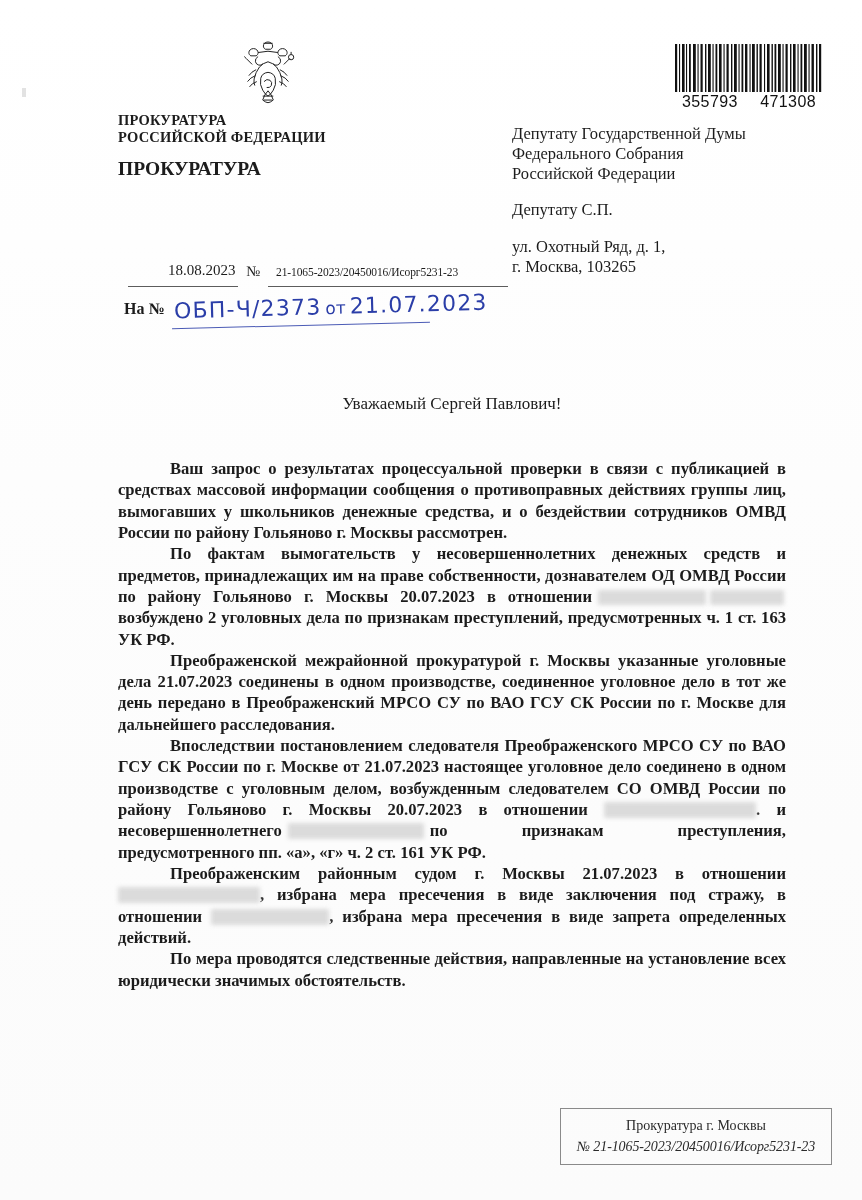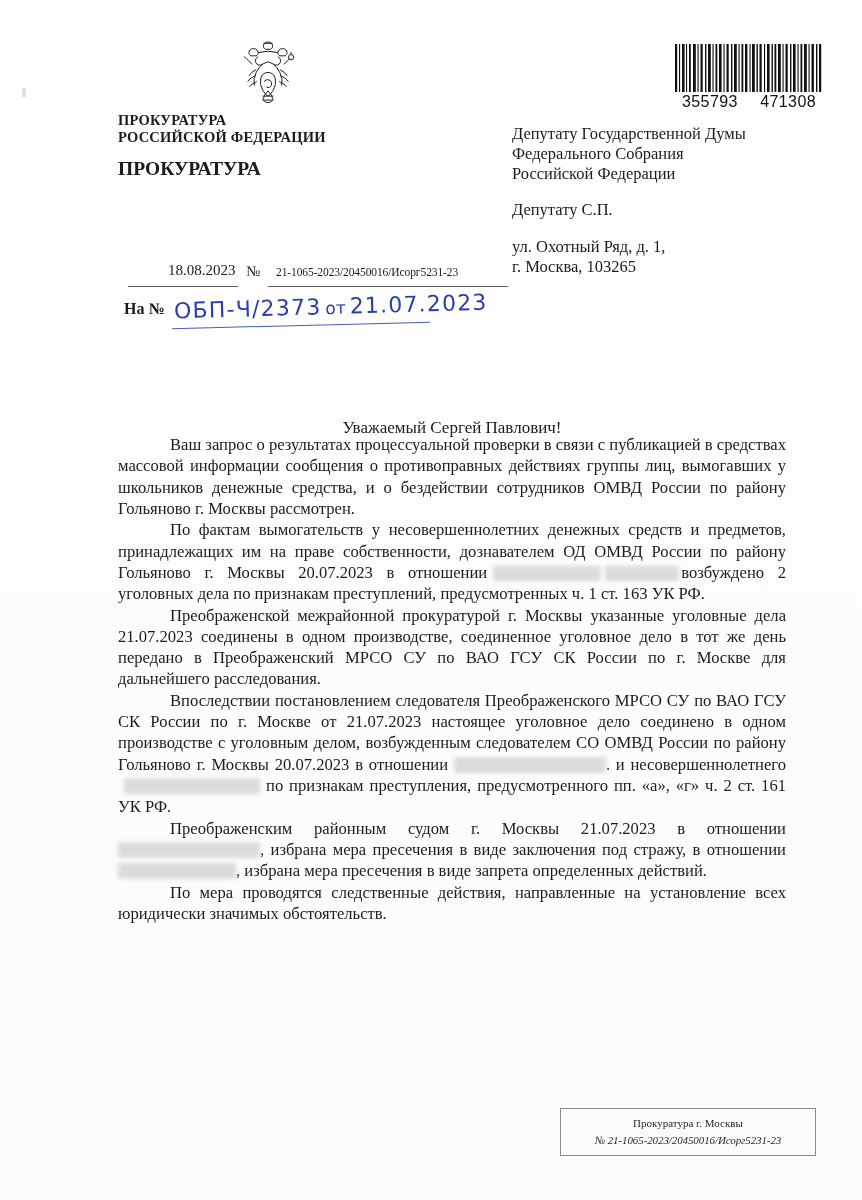--- a/index.html
+++ b/index.html
@@ -181,34 +181,35 @@
     font-size: 16px;
     letter-spacing: .4px;
     color: #111;
     padding: 1px 6px 0 8px;
   }
 
   
   .salutation {
     position: absolute;
     left: 118px;
-    top: 418px;
+    top: 394px;
     width: 668px;
     text-align: center;
     font-size: 17px;
   }
   .body {
     position: absolute;
     left: 118px;
-    top: 434px;
+    top: 458px;
     width: 668px;
     font-size: 16.6px;
     line-height: 1.285;
     text-align: justify;
     text-justify: inter-word;
+    font-weight: bold;
   }
   .body p {
     margin: 0;
     text-indent: 52px;
   }
   .redact {
     display: inline-block;
     vertical-align: -3px;
     background: #d9d9d9;
     border-radius: 1px;
@@ -218,23 +219,23 @@
   }
   .redact.tall { height: 16px; }
 
   
   .stamp {
     position: absolute;
     left: 560px;
     top: 1108px;
     width: 246px;
     border: 1px solid #8a8a8a;
-    padding: 6px 4px 7px;
+    padding: 6px 12px 7px;
     text-align: center;
-    font-size: 11px;
+    font-size: 14px;
     line-height: 1.5;
     color: #2a2a2a;
     background: transparent;
   }
   .stamp .l2 { letter-spacing: -.1px; font-style: italic; }
 </style>
 </head>
 <body>
 
 <div class="page">

